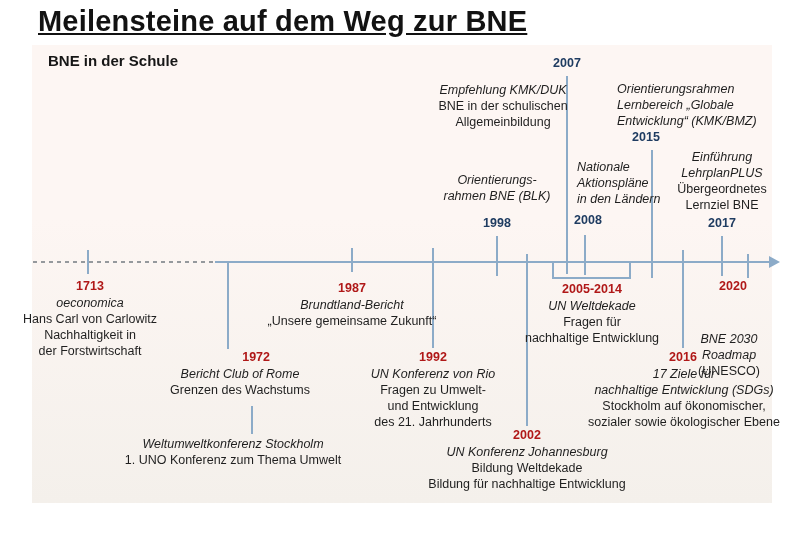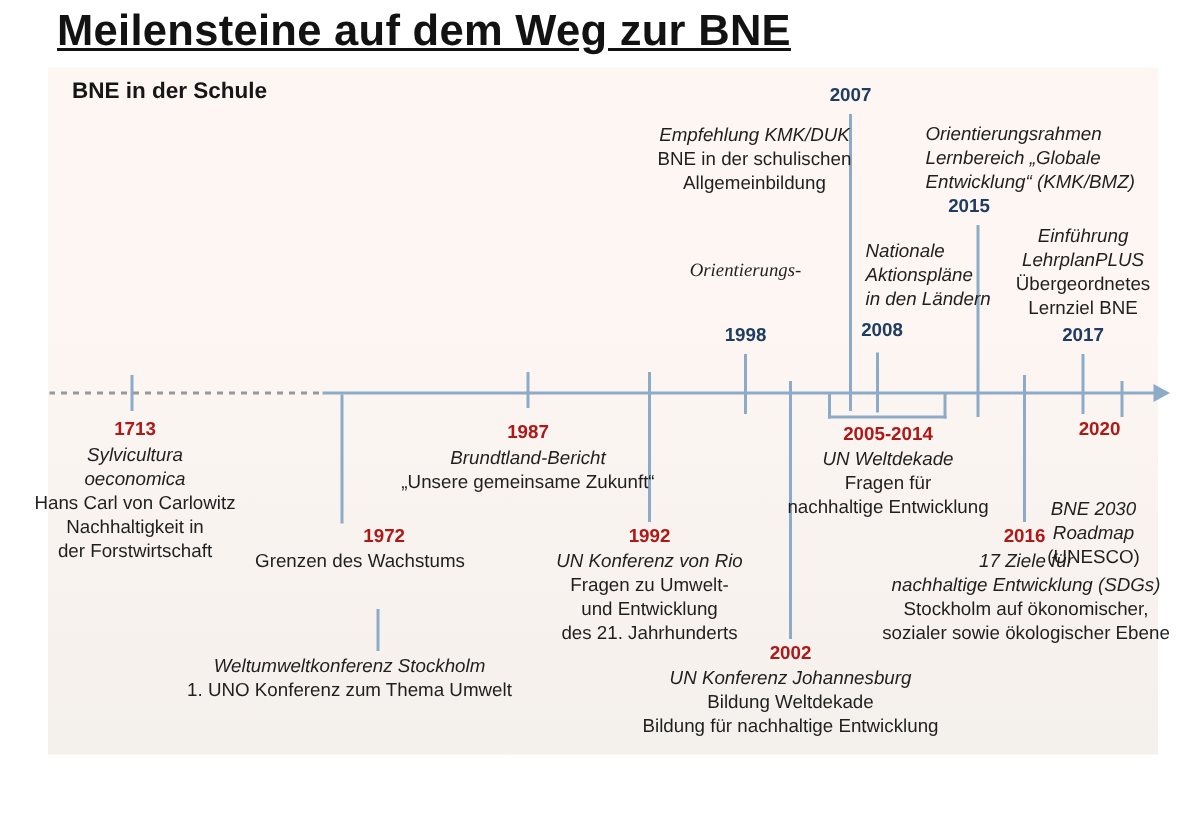--- a/index.html
+++ b/index.html
@@ -97,42 +97,43 @@
 <div class="tblock leftal" style="left:617px; top:81px; width:155px;">
     <div class="tl-line it">Orientierungsrahmen</div>
     <div class="tl-line it">Lernbereich „Globale</div>
     <div class="tl-line it">Entwicklung“ (KMK/BMZ)</div>
   </div>
 <div class="tblock leftal" style="left:577px; top:159px; width:120px;">
     <div class="tl-line it">Nationale</div>
     <div class="tl-line it">Aktionspläne</div>
     <div class="tl-line it">in den Ländern</div>
   </div>
-<div class="tblock" style="left:427px; top:172px; width:140px;font-family:Liberation Serif, serif;">
+<div class="tblock" style="left:427px; top:172px; width:140px;">
     <div class="tl-line it">Orientierungs-</div>
+    <div class="tl-line it">rahmen BNE (BLK)</div>
   </div>
 <div class="tblock" style="left:652px; top:149px; width:140px;">
     <div class="tl-line it">Einführung</div>
     <div class="tl-line it">LehrplanPLUS</div>
     <div class="tl-line">Übergeordnetes</div>
     <div class="tl-line">Lernziel BNE</div>
   </div>
 
 <div class="tblock" style="left:10px; top:295px; width:160px;">
-    <div class="tl-line it">Sylvicultura</div>
     <div class="tl-line it">oeconomica</div>
     <div class="tl-line">Hans Carl von Carlowitz</div>
     <div class="tl-line">Nachhaltigkeit in</div>
     <div class="tl-line">der Forstwirtschaft</div>
   </div>
 <div class="tblock" style="left:262px; top:297px; width:180px;">
     <div class="tl-line it">Brundtland-Bericht</div>
     <div class="tl-line">„Unsere gemeinsame Zukunft“</div>
   </div>
 <div class="tblock" style="left:155px; top:366px; width:170px;">
+    <div class="tl-line it">Bericht Club of Rome</div>
     <div class="tl-line">Grenzen des Wachstums</div>
   </div>
 <div class="tblock" style="left:118px; top:436px; width:230px;">
     <div class="tl-line it">Weltumweltkonferenz Stockholm</div>
     <div class="tl-line">1. UNO Konferenz zum Thema Umwelt</div>
   </div>
 <div class="tblock" style="left:353px; top:366px; width:160px;">
     <div class="tl-line it">UN Konferenz von Rio</div>
     <div class="tl-line">Fragen zu Umwelt-</div>
     <div class="tl-line">und Entwicklung</div>

